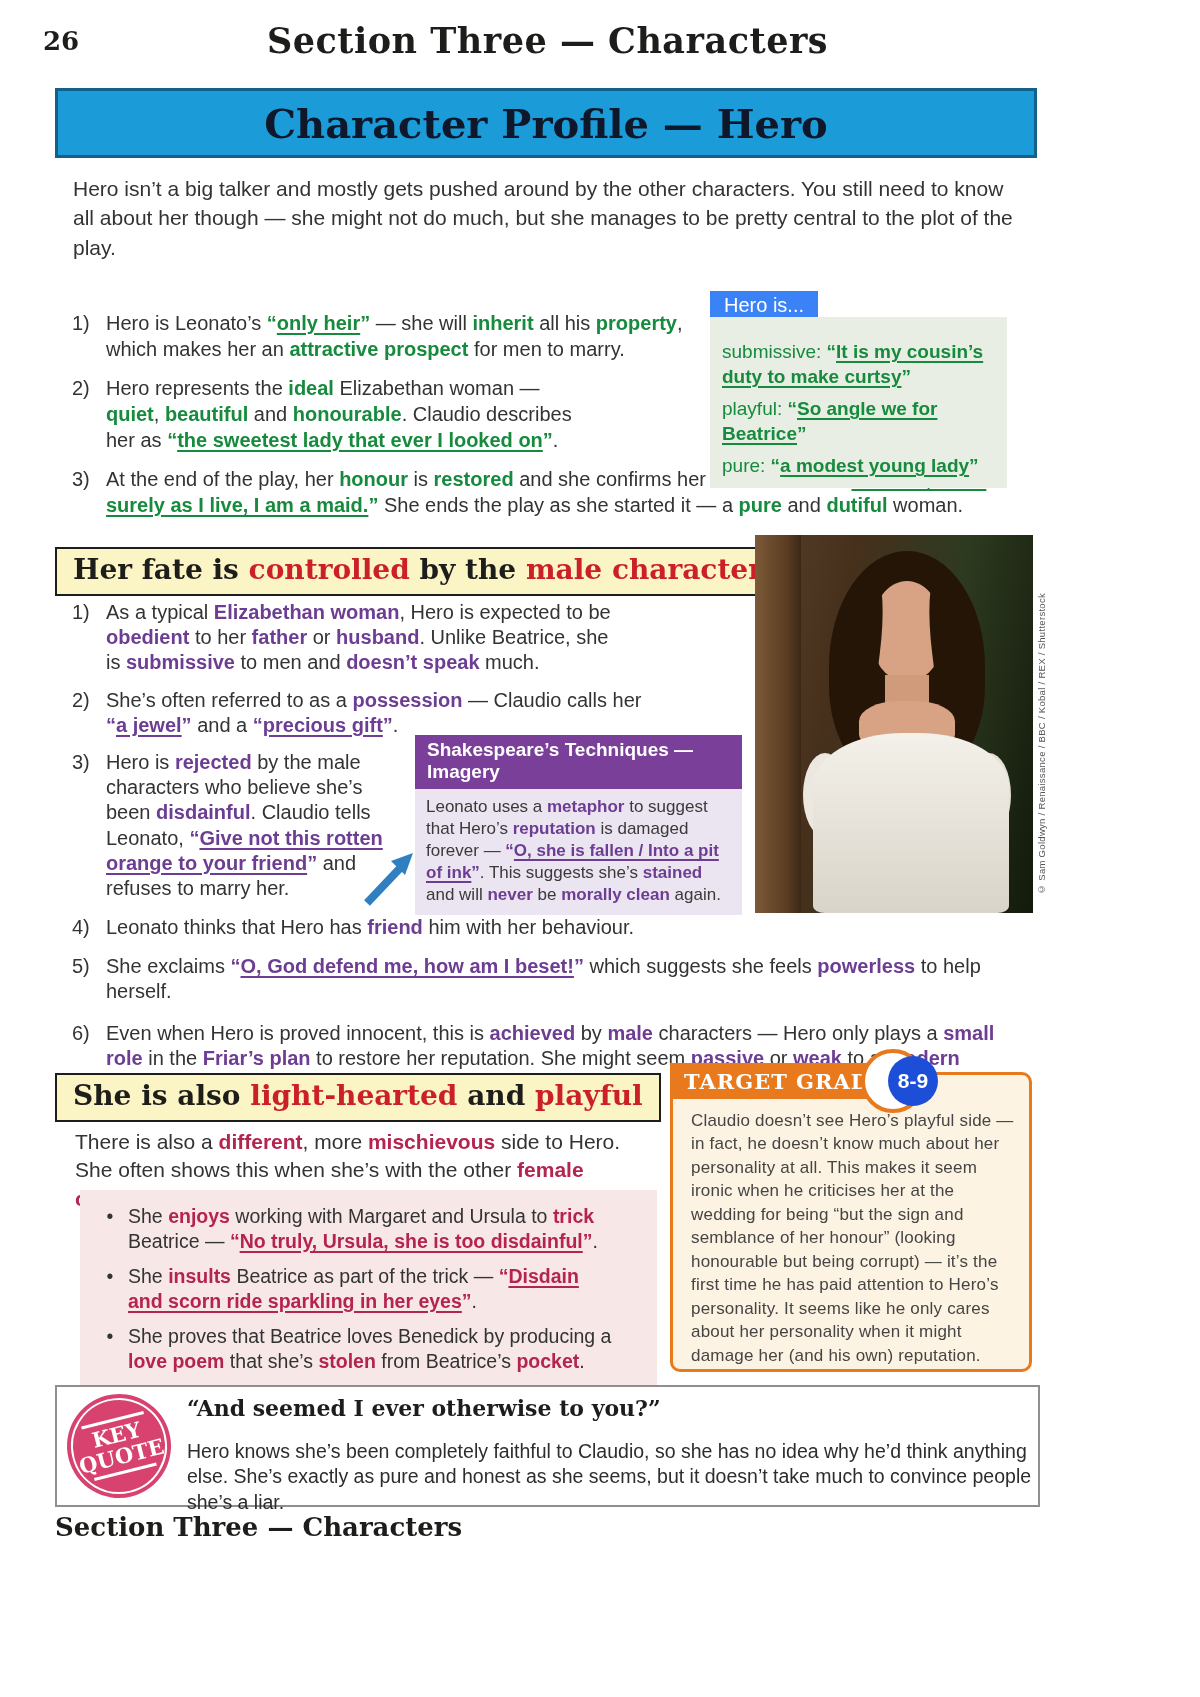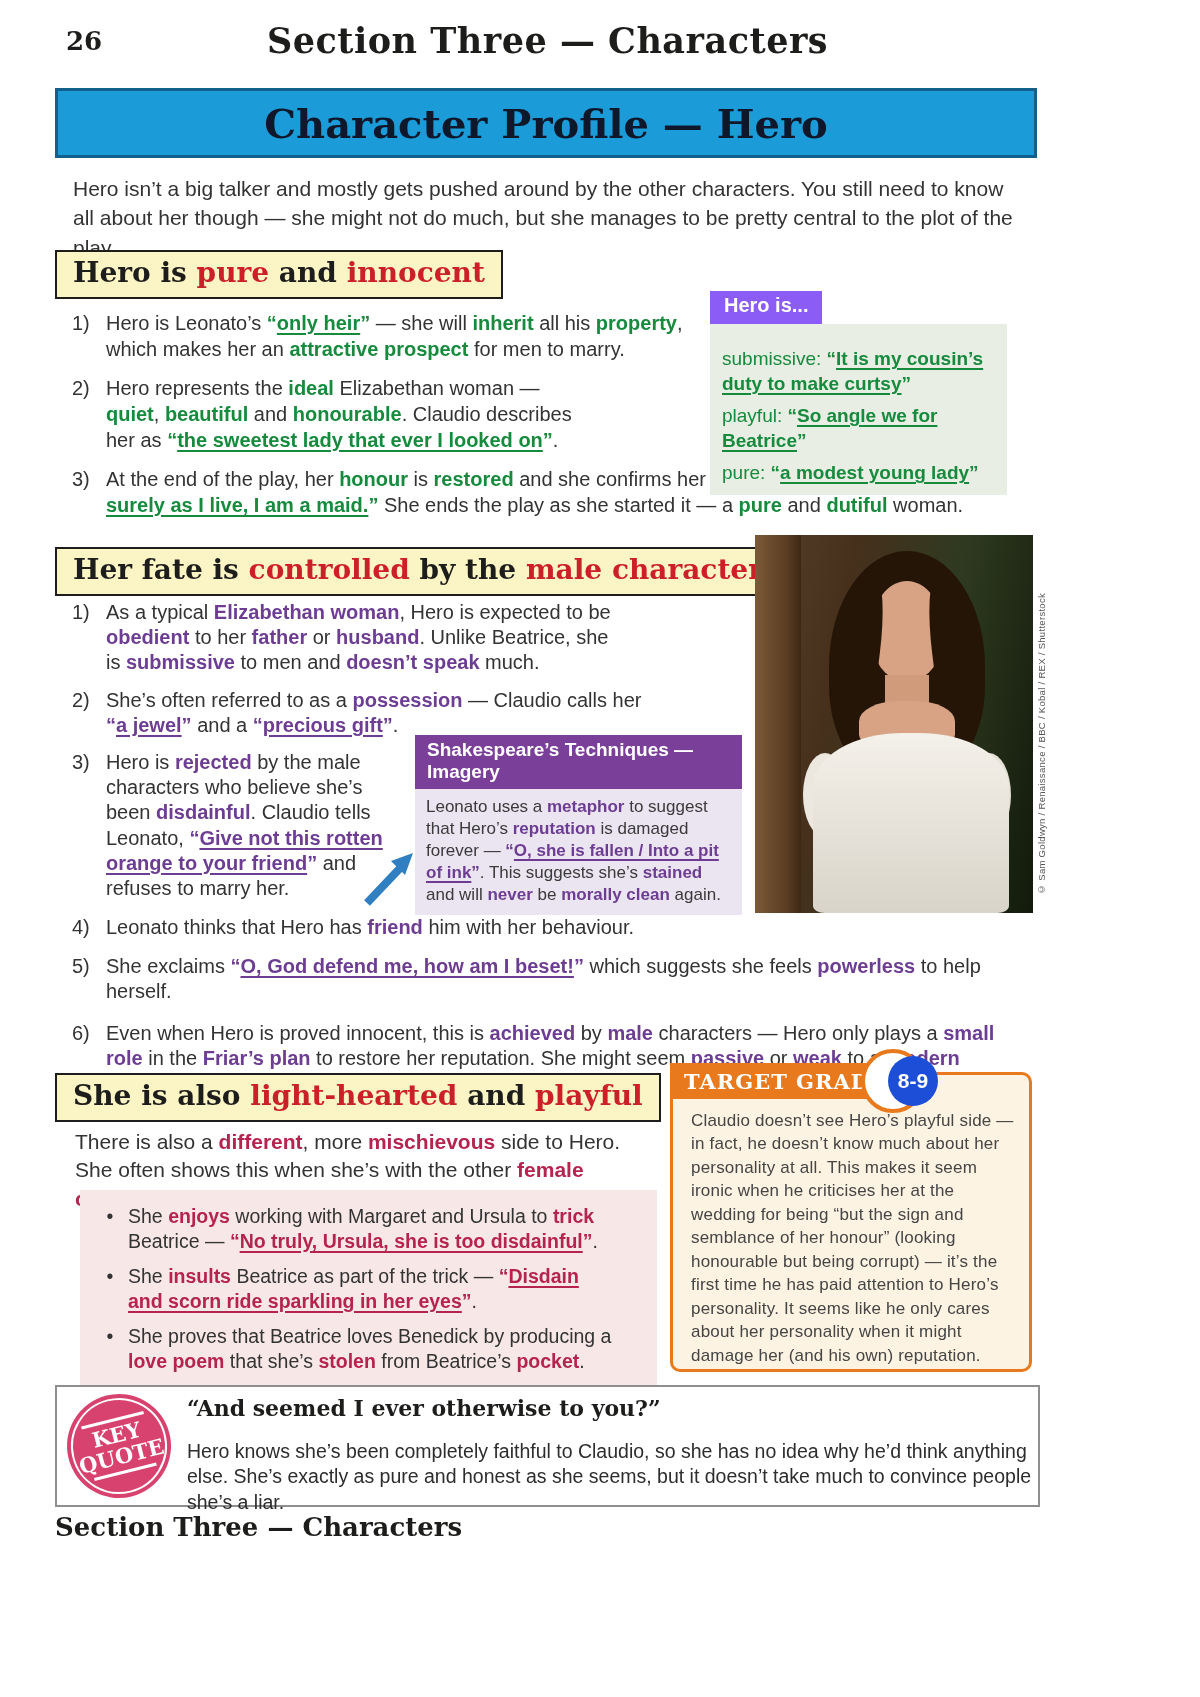--- a/index.html
+++ b/index.html
@@ -2,21 +2,21 @@
 <html><head>
 <meta charset="utf-8">
 <style>
   html,body{margin:0;padding:0;background:#ffffff;}
   #page{position:relative;width:1200px;height:1697px;background:#fff;
         font-family:"Liberation Sans",sans-serif;color:#3a3a3a;overflow:hidden;}
   .abs{position:absolute;}
   .slab{font-family:"DejaVu Serif",serif;font-weight:700;color:#1d1d1b;}
 
   
-  #page-num{left:66px;top:26px;font-size:26px;}
+  #page-num{left:43px;top:26px;font-size:26px;}
   #main-title{left:55px;top:20px;width:985px;text-align:center;font-size:35px;letter-spacing:.5px;}
   #banner{left:55px;top:88px;width:976px;height:64px;background:#1b9cd8;border:3px solid #11618c;
           display:flex;align-items:center;justify-content:center;}
   #banner .t{color:#fff;font-size:40px;}
   #intro{left:73px;top:174px;width:950px;font-size:21px;line-height:1.4;color:#333;}
 
   
   .h-box{position:absolute;background:#fbf4c5;border:2px solid #1d1d1b;padding:5px 16px 8px;
          font-family:"DejaVu Serif",serif;font-weight:700;font-size:28px;line-height:1.15;white-space:nowrap;}
   #h1{left:55px;top:250px;}
@@ -39,21 +39,21 @@
   .s-g{color:#168a3d;font-weight:700;}
   .s-gq{color:#168a3d;font-weight:700;text-decoration:underline;text-underline-offset:3px;text-decoration-thickness:2px;}
   .s-gl{color:#168a3d;}
   .s-p{color:#6c3d92;font-weight:700;}
   .s-pq{color:#6c3d92;font-weight:700;text-decoration:underline;text-underline-offset:3px;text-decoration-thickness:2px;}
   .s-r{color:#b5244e;font-weight:700;}
   .s-rq{color:#b5244e;font-weight:700;text-decoration:underline;text-underline-offset:3px;text-decoration-thickness:2px;}
 
   
   #herois{left:710px;top:291px;width:297px;}
-  #herois .hd{display:inline-block;background:#8b5cf6;color:#fff;font-weight:700;font-size:20px;padding:3px 14px 7px;}
+  #herois .hd{display:inline-block;background:#3b82f6;color:#fff;font-weight:400;font-size:20px;padding:3px 14px 0;}
   #herois .bd{background:#e8eee3;padding:22px 12px 10px;font-size:19px;line-height:1.32;}
   #herois .entry{margin-bottom:7px;} #herois .entry:last-child{margin-bottom:0;}
 
   
   #tech{left:415px;top:735px;width:327px;}
   #tech .hd{background:#7a3f99;color:#fff;font-weight:700;font-size:19px;padding:4px 12px 6px;}
   #tech .bd{background:#ebe4f1;padding:7px 11px 9px;font-size:17px;line-height:1.3;}
 
   
   #arrow{left:355px;top:843px;width:70px;height:68px;}
@@ -118,21 +118,20 @@
 
   <div id="page-num" class="abs slab">26</div>
   <div id="main-title" class="abs slab">Section Three — Characters</div>
 
   <div id="banner" class="abs">
     <div class="t slab" style="color:#0f172a;">Character Profile — Hero</div>
   </div>
 
   <div id="intro" class="abs">Hero isn’t a big talker and mostly gets pushed around by the other characters.  You still need to know all about her though — she might not do much, but she manages to be pretty central to the plot of the play.</div>
 
-  <div id="h1" class="h-box"><span class="s-hb">Hero is </span><span class="s-hr">pure</span><span class="s-hb"> and </span><span class="s-hr">innocent</span></div>
 
   <div id="list1" class="list">
     <div class="item i1">
       <span class="num">1)</span>
       <span class="txt w600"><span>Hero is Leonato’s </span><span class="s-g">“</span><span class="s-gq">only heir</span><span class="s-g">”</span><span> — she will </span><span class="s-g">inherit</span><span> all his </span><span class="s-g">property</span><span>, which makes her an </span><span class="s-g">attractive prospect</span><span> for men to marry.</span></span>
     </div>
     <div class="item i2">
       <span class="num">2)</span>
       <span class="txt w480"><span>Hero represents the </span><span class="s-g">ideal</span><span> Elizabethan woman — </span><span class="s-g">quiet</span><span>, </span><span class="s-g">beautiful</span><span> and </span><span class="s-g">honourable</span><span>.  Claudio describes her as </span><span class="s-g">“</span><span class="s-gq">the sweetest lady that ever I looked on</span><span class="s-g">”</span><span>.</span></span>
     </div>

